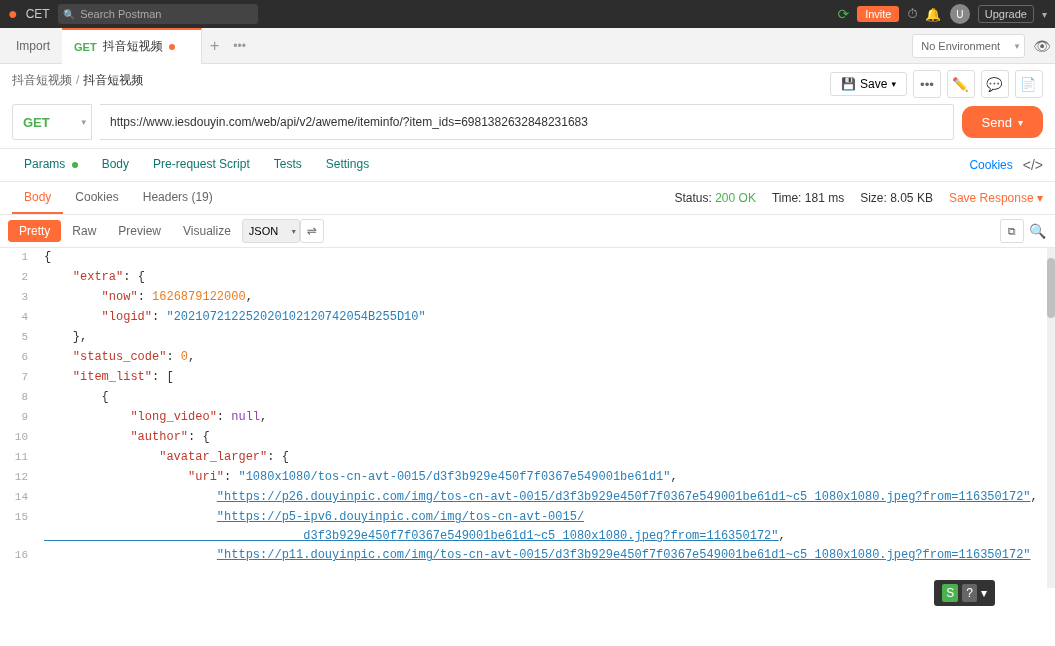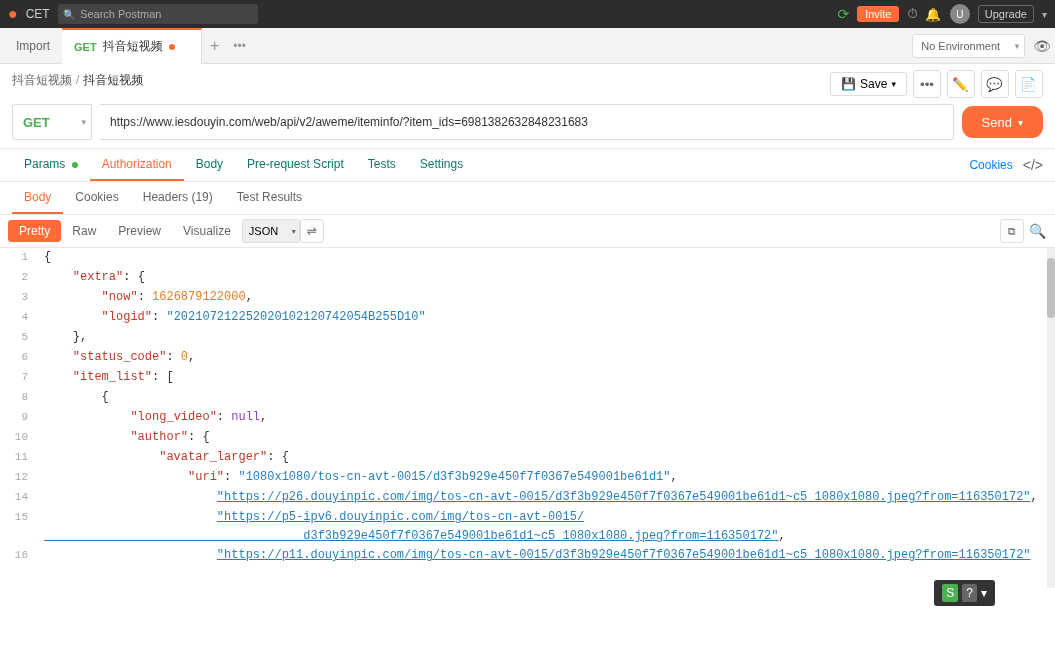--- a/index.html
+++ b/index.html
@@ -167,36 +167,52 @@
     <input class="url-input" type="text" value="https://www.iesdouyin.com/web/api/v2/aweme/iteminfo/?item_ids=6981382632848231683" style="">
     <button class="send-btn">
       <span>Send</span>
       <span class="send-arrow">▾</span>
     </button>
   </div>
 </div>
 
 <div class="req-tabs">
   <div class="req-tab">Params <span class="req-tab-dot" style="border-radius:50%; display:inline-block;"></span></div>
-  <div class="req-tab active">Authorization</div>
   <div class="req-tab">Body</div>
   <div class="req-tab">Pre-request Script</div>
   <div class="req-tab">Tests</div>
   <div class="req-tab">Settings</div>
   <div style="margin-left:auto; display:flex; align-items:center; gap:10px;">
     <span class="cookies-link">Cookies</span>
     <button class="code-btn">&lt;/&gt;</button>
   </div>
 </div>
 
 <div class="resp-tabs">
   <div class="resp-tab active">Body</div>
   <div class="resp-tab">Cookies</div>
   <div class="resp-tab">Headers (19)</div>
-  <div class="resp-tab">Test Results</div>
+  <div class="resp-status">
+    <span>
+      <span>Status:</span>
+      <span class="status-ok">200 OK</span>
+    </span>
+    <span>
+      <span>Time:</span>
+      <span>181 ms</span>
+    </span>
+    <span>
+      <span>Size:</span>
+      <span>8.05 KB</span>
+    </span>
+    <button class="save-resp-btn">
+      <span>Save Response</span>
+      <span> ▾</span>
+    </button>
+  </div>
 </div>
 
 <div class="json-toolbar">
   <button class="view-btn active">Pretty</button>
   <button class="view-btn">Raw</button>
   <button class="view-btn">Preview</button>
   <button class="view-btn">Visualize</button>
   <div class="json-format-wrapper">
     <select class="json-format-select">
       <option>JSON</option>

